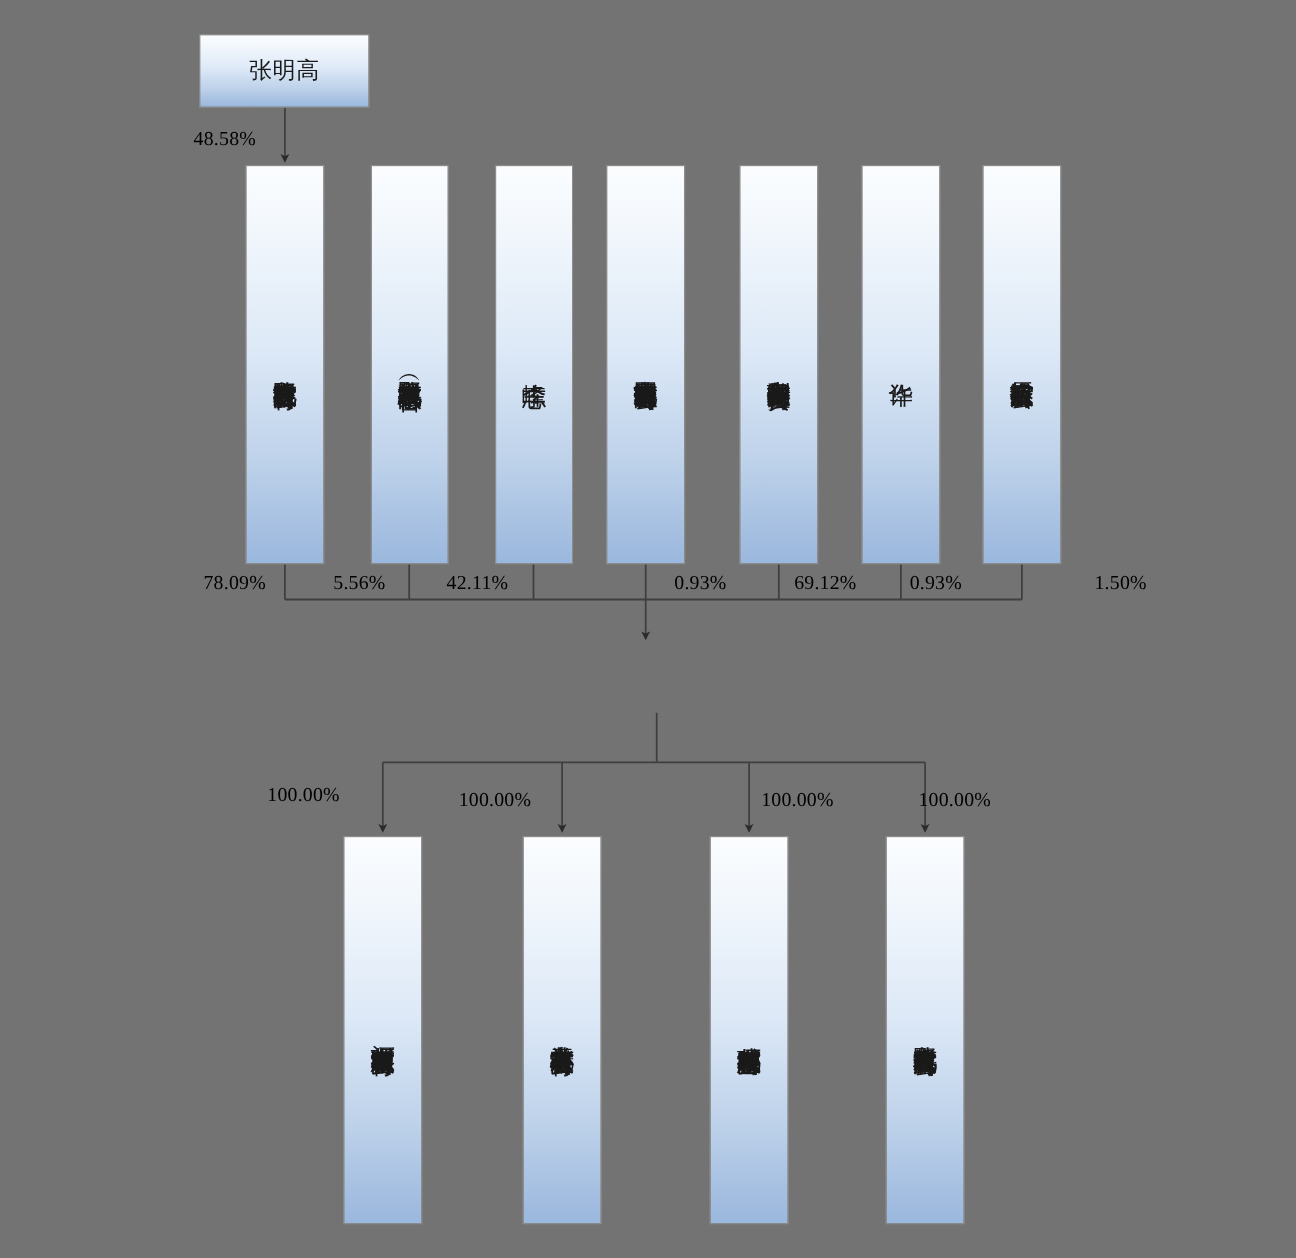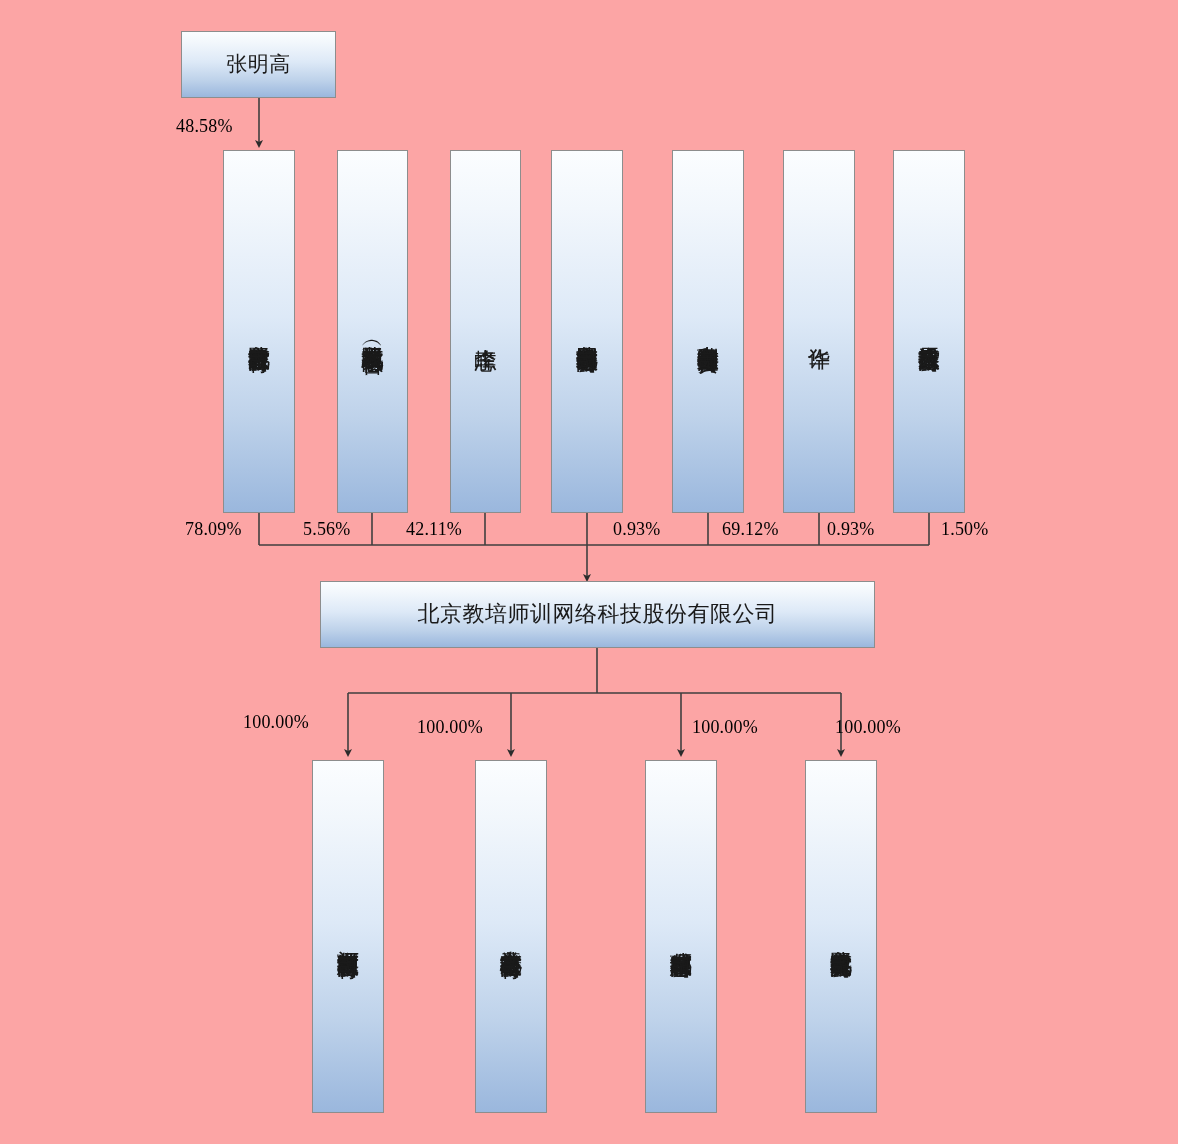--- a/index.html
+++ b/index.html
@@ -10,21 +10,21 @@
   }
   body {
     font-family: "Liberation Serif", "DejaVu Serif", serif;
     color: #000000;
   }
   #chart {
     position: relative;
     width: 1178px;
     height: 1144px;
     overflow: hidden;
-    background: #fca5a5;
+    background: #737373;
   }
   #edge-layer {
     position: absolute;
     left: 0;
     top: 0;
     width: 1178px;
     height: 1144px;
     pointer-events: none;
   }
 
@@ -128,25 +128,22 @@
   <div class="node vertical" style="left:893px; top:150px; width:72px; height:363px;">
     <span class="label">东辰投资控股有限公司</span>
   </div>
 
   <div class="pct" style="left:185px; top:519px;">78.09%</div>
   <div class="pct" style="left:303px; top:519px;">5.56%</div>
   <div class="pct" style="left:406px; top:519px;">42.11%</div>
   <div class="pct" style="left:613px; top:519px;">0.93%</div>
   <div class="pct" style="left:722px; top:519px;">69.12%</div>
   <div class="pct" style="left:827px; top:519px;">0.93%</div>
-  <div class="pct" style="left:941px; top:519px;">1.50%</div>
+  <div class="pct" style="left:995px; top:519px;">1.50%</div>
 
-  <div class="node horizontal" style="left:320px; top:581px; width:555px; height:67px;">
-    <span class="label" style="font-size:22px;">北京教培师训网络科技股份有限公司</span>
-  </div>
 
   <div class="pct" style="left:243px; top:712px;">100.00%</div>
   <div class="pct" style="left:417px; top:717px;">100.00%</div>
   <div class="pct" style="left:692px; top:717px;">100.00%</div>
   <div class="pct" style="left:835px; top:717px;">100.00%</div>
 
   <div class="node vertical" style="left:312px; top:760px; width:72px; height:353px;">
     <span class="label">河南东师理想教育科技有限公司</span>
   </div>
   <div class="node vertical" style="left:475px; top:760px; width:72px; height:353px;">

